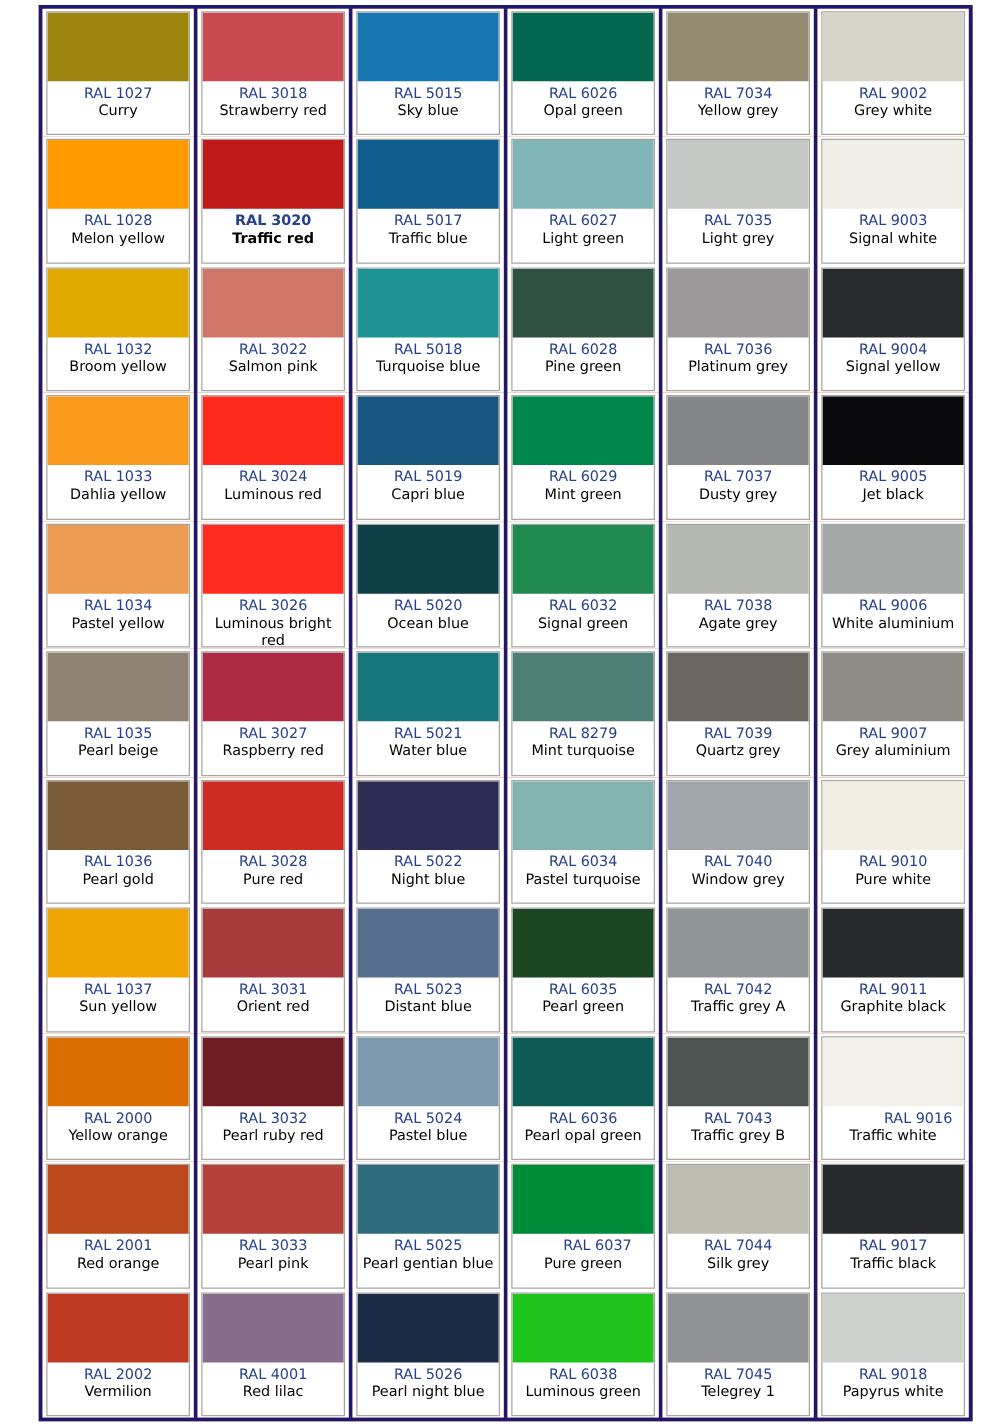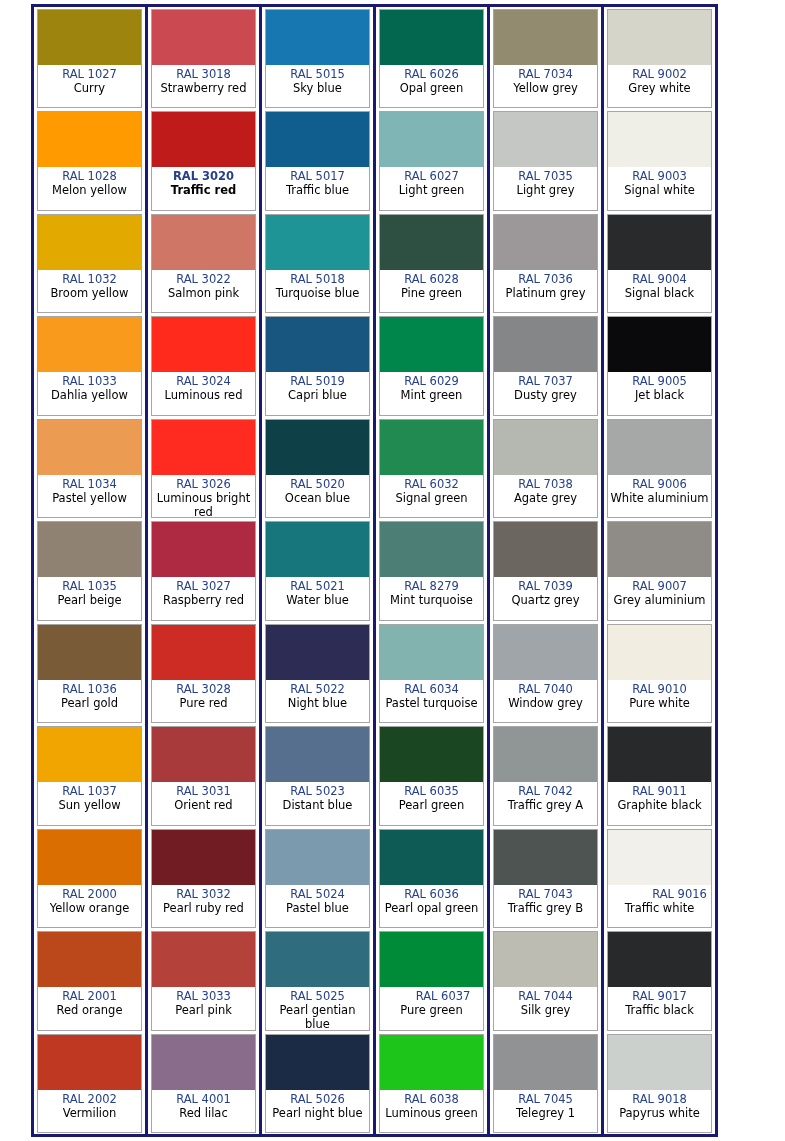--- a/index.html
+++ b/index.html
@@ -12,21 +12,21 @@
     width: 785px;
     height: 1141px;
     font-family: "DejaVu Sans", "Liberation Sans", sans-serif;
     overflow: hidden;
   }
 
   #chart-frame {
     position: absolute;
     left: 31px;
     top: 4px;
-    width: 687px;
+    width: 747px;
     height: 1133px;
     border: 3px solid #191970;
     box-sizing: border-box;
     background: #c2410c;
   }
 
   #chart-grid {
     display: flex;
     width: 100%;
     height: 100%;
@@ -628,21 +628,21 @@
               <div class="ral-code" style="color: rgb(38, 64, 139);">RAL 9003</div>
               <div class="ral-name" style="color: rgb(0, 0, 0);">Signal white</div>
             </div>
           </div>
         </div>
         <div class="color-cell">
           <div class="cell-inner" style="border-color: rgb(166, 166, 166);">
             <div class="swatch" style="background: rgb(40, 42, 43);"></div>
             <div class="cell-labels">
               <div class="ral-code" style="color: rgb(38, 64, 139);">RAL 9004</div>
-              <div class="ral-name" style="color: rgb(0, 0, 0);">Signal black</div>
+              <div class="ral-name" style="color: rgb(0, 0, 0);">Signal yellow</div>
             </div>
           </div>
         </div>
         <div class="color-cell">
           <div class="cell-inner" style="border-color: rgb(166, 166, 166);">
             <div class="swatch" style="background: rgb(10, 10, 13);"></div>
             <div class="cell-labels">
               <div class="ral-code" style="color: rgb(38, 64, 139);">RAL 9005</div>
               <div class="ral-name" style="color: rgb(0, 0, 0);">Jet black</div>
             </div>

